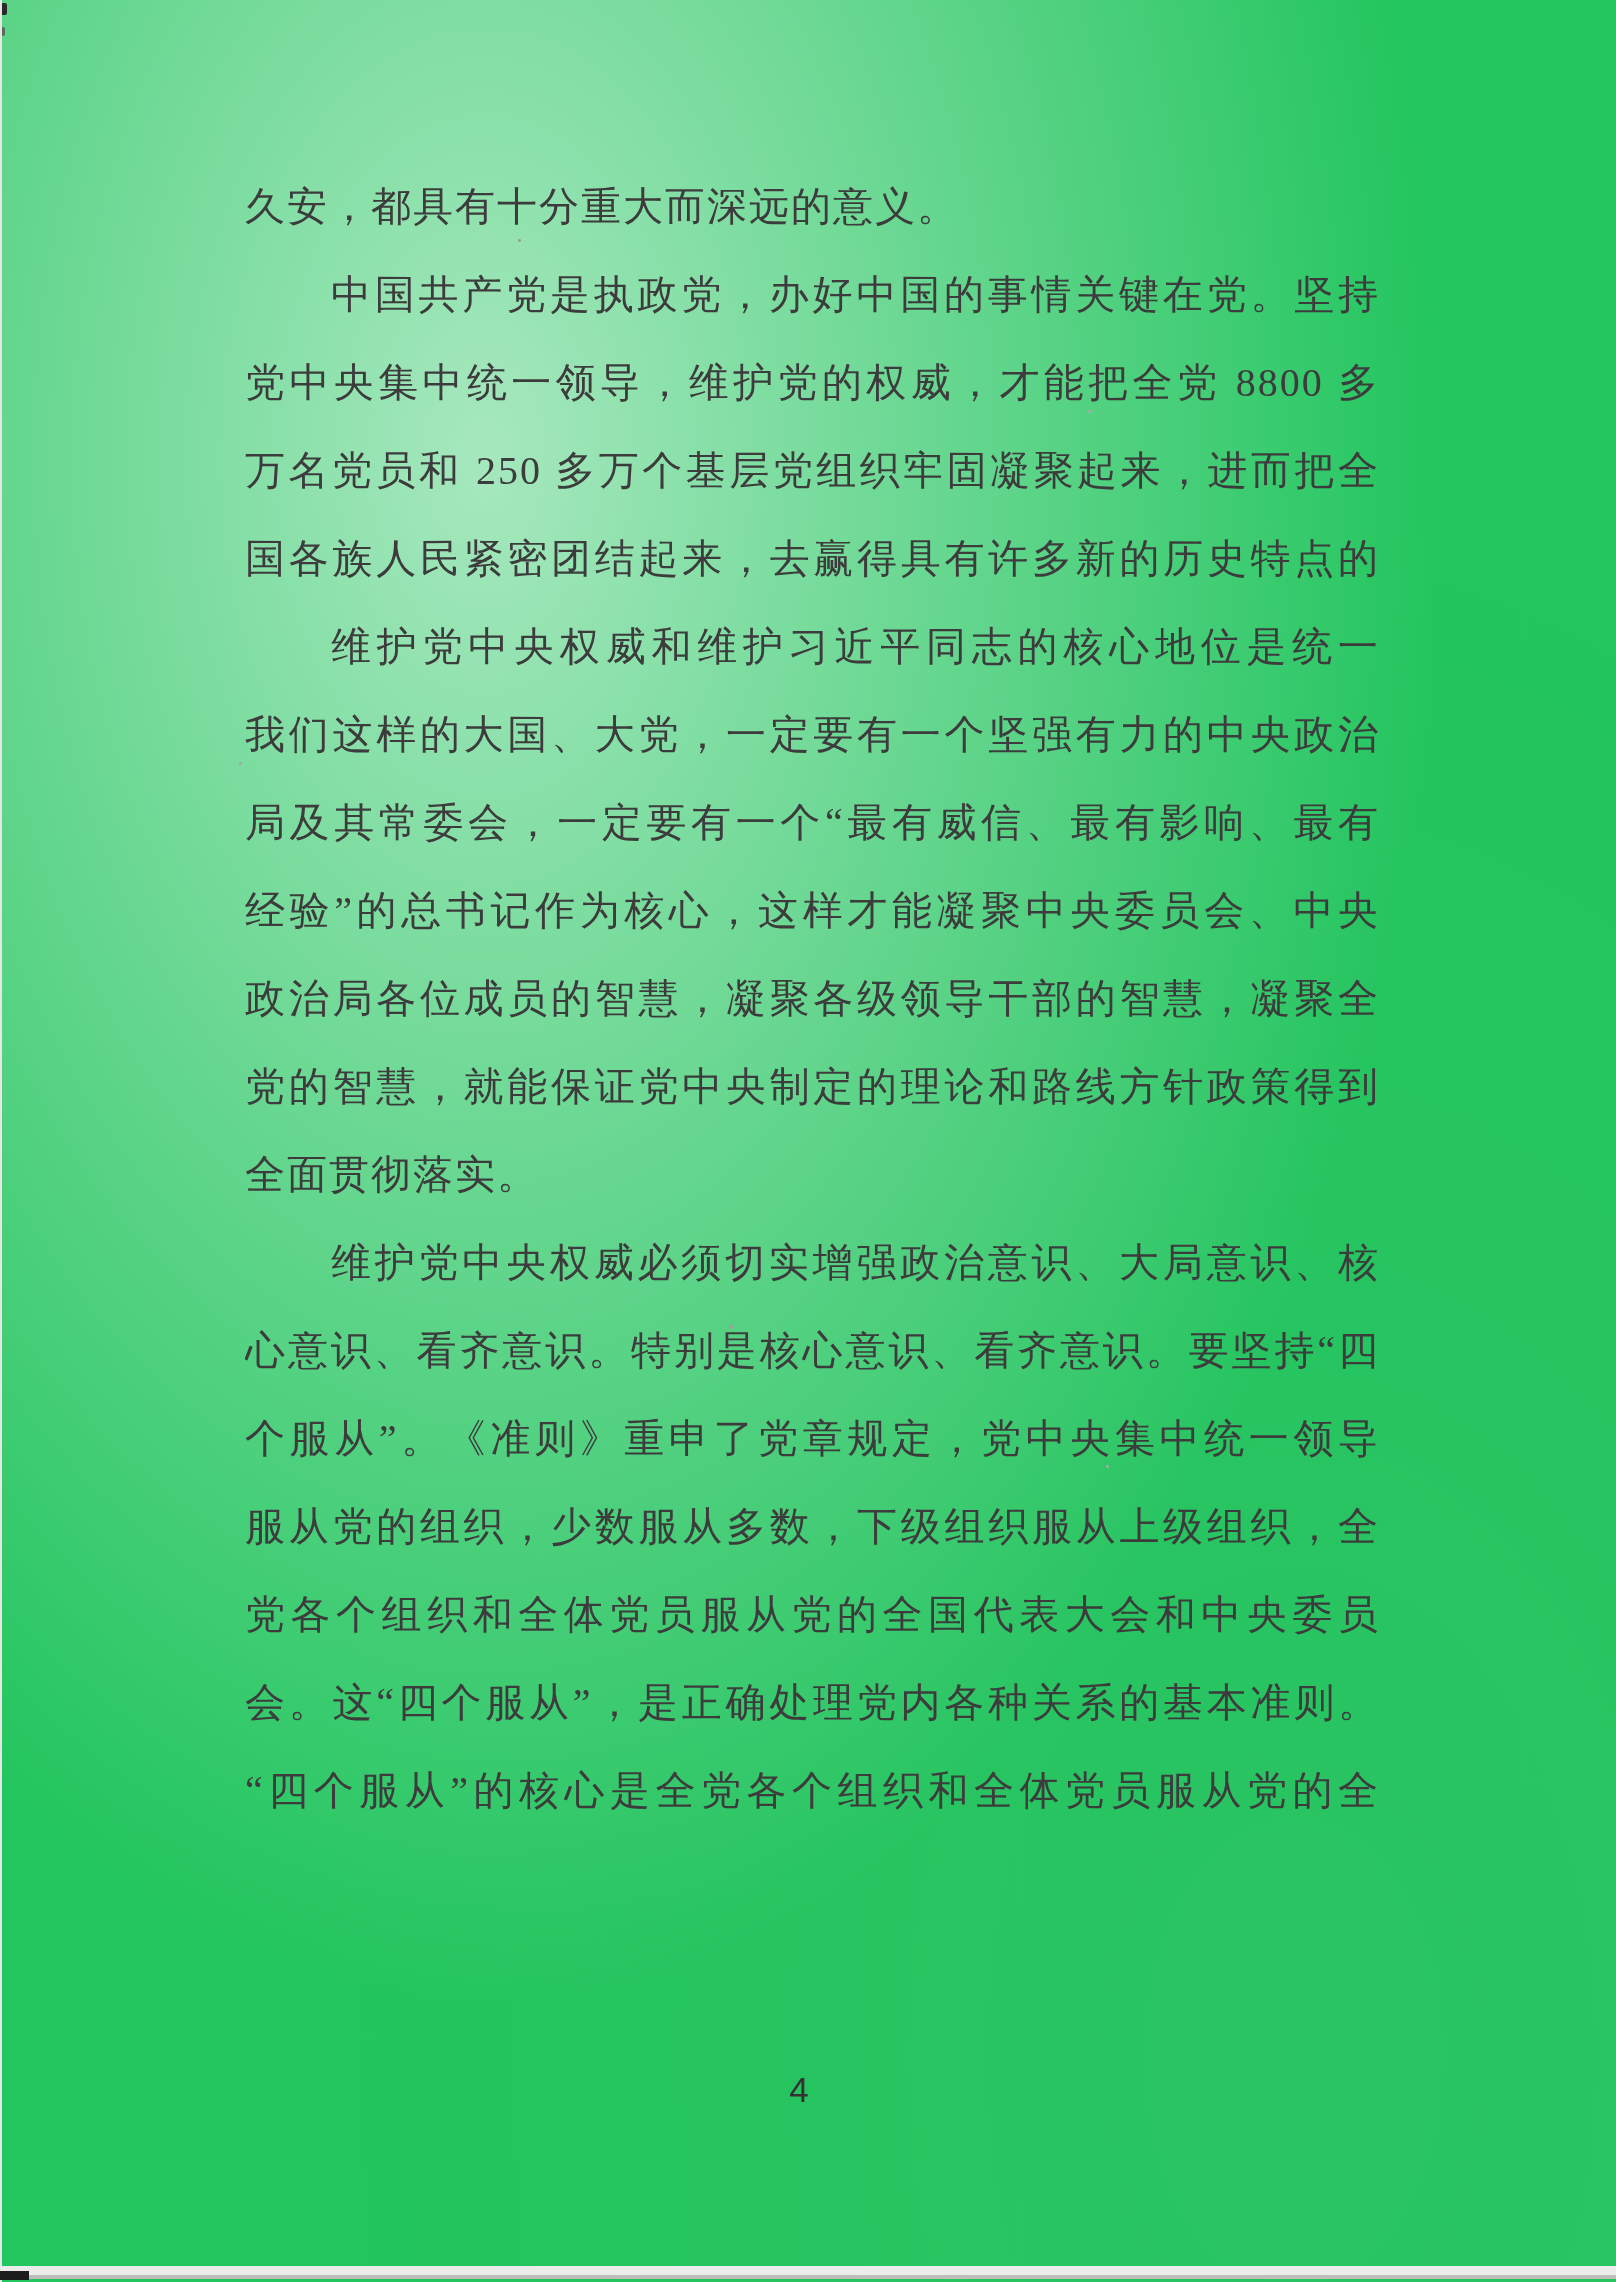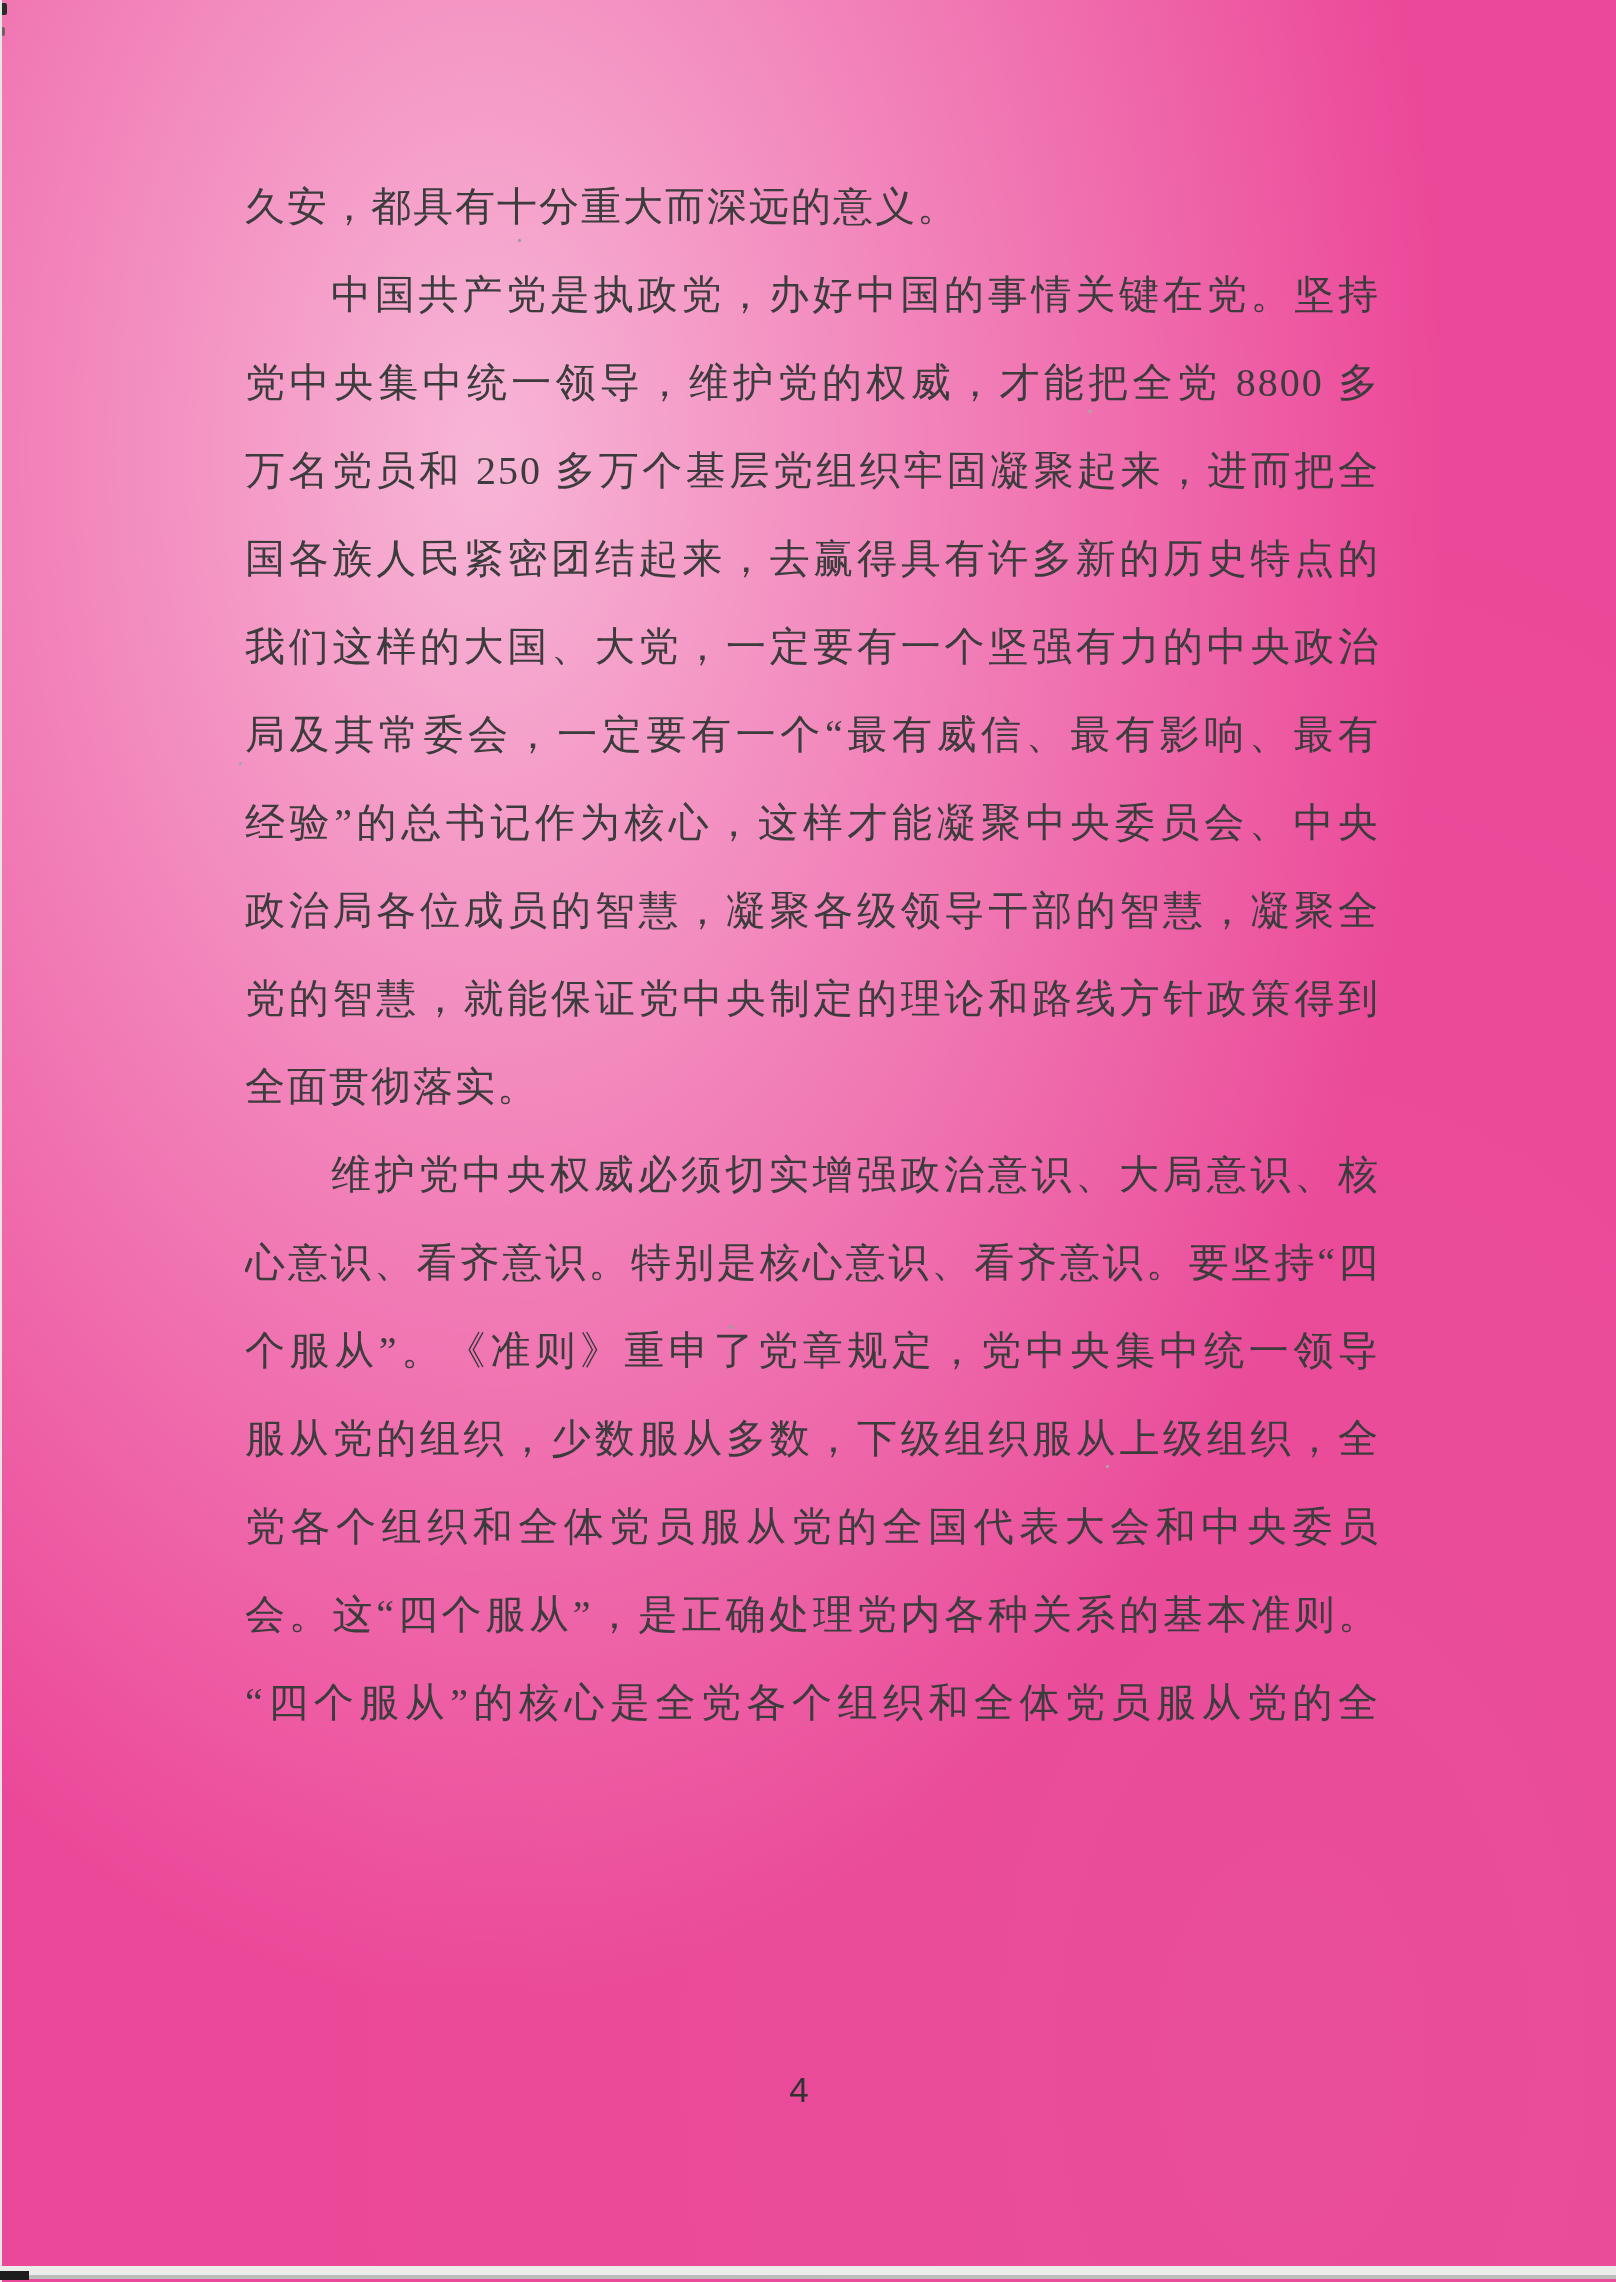--- a/index.html
+++ b/index.html
@@ -9,21 +9,21 @@
   body {
     width: 1616px;
     height: 2283px;
     background: #e9e9e7;
     font-family: "Liberation Serif", "DejaVu Serif", serif;
   }
   .scan-page {
     position: relative;
     width: 1616px;
     height: 2283px;
-    background: #ec4899;
+    background: #22c55e;
     overflow: hidden;
     color: #3c3c3c;
   }
   
   .scan-page::before {
     content: "";
     position: absolute;
     inset: 0;
     background:
       radial-gradient(ellipse at 30% 20%, rgba(255,255,255,0.6), rgba(0,0,0,0) 60%),
@@ -85,20 +85,21 @@
 <body>
 
 <div class="scan-page">
 
   <div class="text-block">
       <div class="text-line">久安，都具有十分重大而深远的意义。</div>
       <div class="text-line justify indent">中国共产党是执政党，办好中国的事情关键在党。坚持</div>
       <div class="text-line justify">党中央集中统一领导，维护党的权威，才能把全党 8800 多</div>
       <div class="text-line justify">万名党员和 250 多万个基层党组织牢固凝聚起来，进而把全</div>
       <div class="text-line justify">国各族人民紧密团结起来，去赢得具有许多新的历史特点的</div>
+      <div class="text-line justify indent">维护党中央权威和维护习近平同志的核心地位是统一</div>
       <div class="text-line justify">我们这样的大国、大党，一定要有一个坚强有力的中央政治</div>
       <div class="text-line justify">局及其常委会，一定要有一个“最有威信、最有影响、最有</div>
       <div class="text-line justify">经验”的总书记作为核心，这样才能凝聚中央委员会、中央</div>
       <div class="text-line justify">政治局各位成员的智慧，凝聚各级领导干部的智慧，凝聚全</div>
       <div class="text-line justify">党的智慧，就能保证党中央制定的理论和路线方针政策得到</div>
       <div class="text-line">全面贯彻落实。</div>
       <div class="text-line justify indent">维护党中央权威必须切实增强政治意识、大局意识、核</div>
       <div class="text-line justify">心意识、看齐意识。特别是核心意识、看齐意识。要坚持“四</div>
       <div class="text-line justify">个服从”。《准则》重申了党章规定，党中央集中统一领导</div>
       <div class="text-line justify">服从党的组织，少数服从多数，下级组织服从上级组织，全</div>

